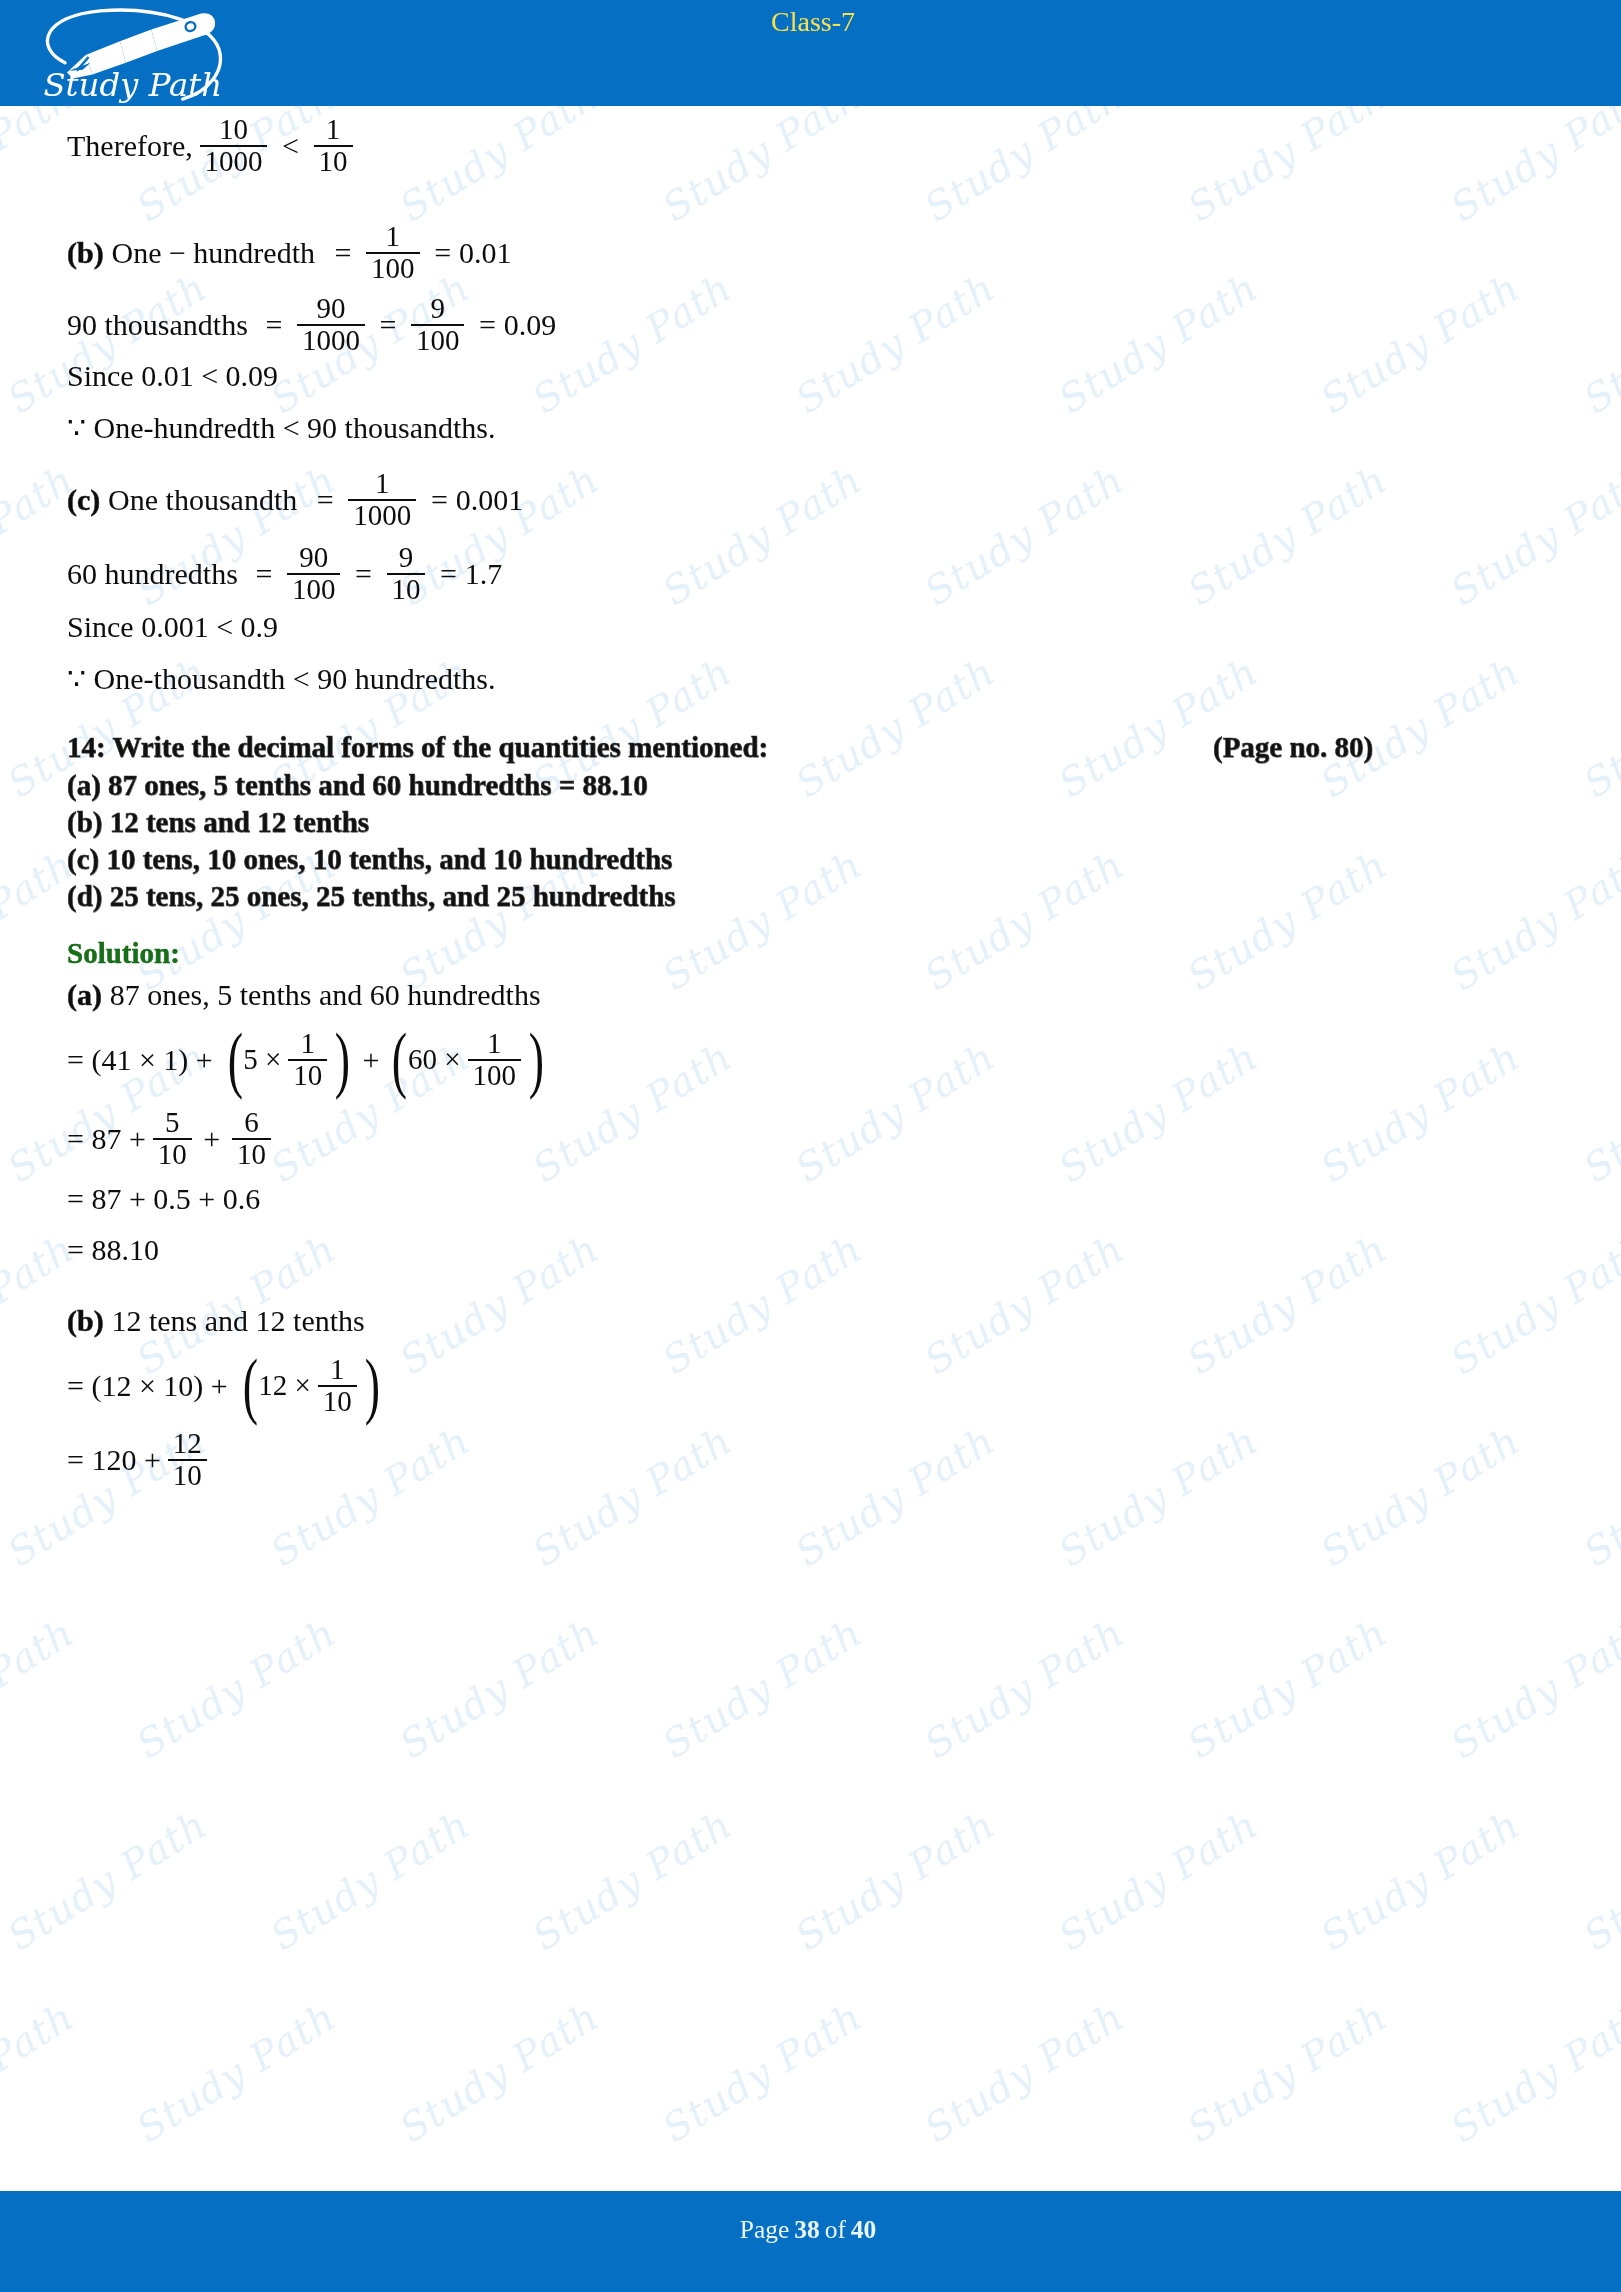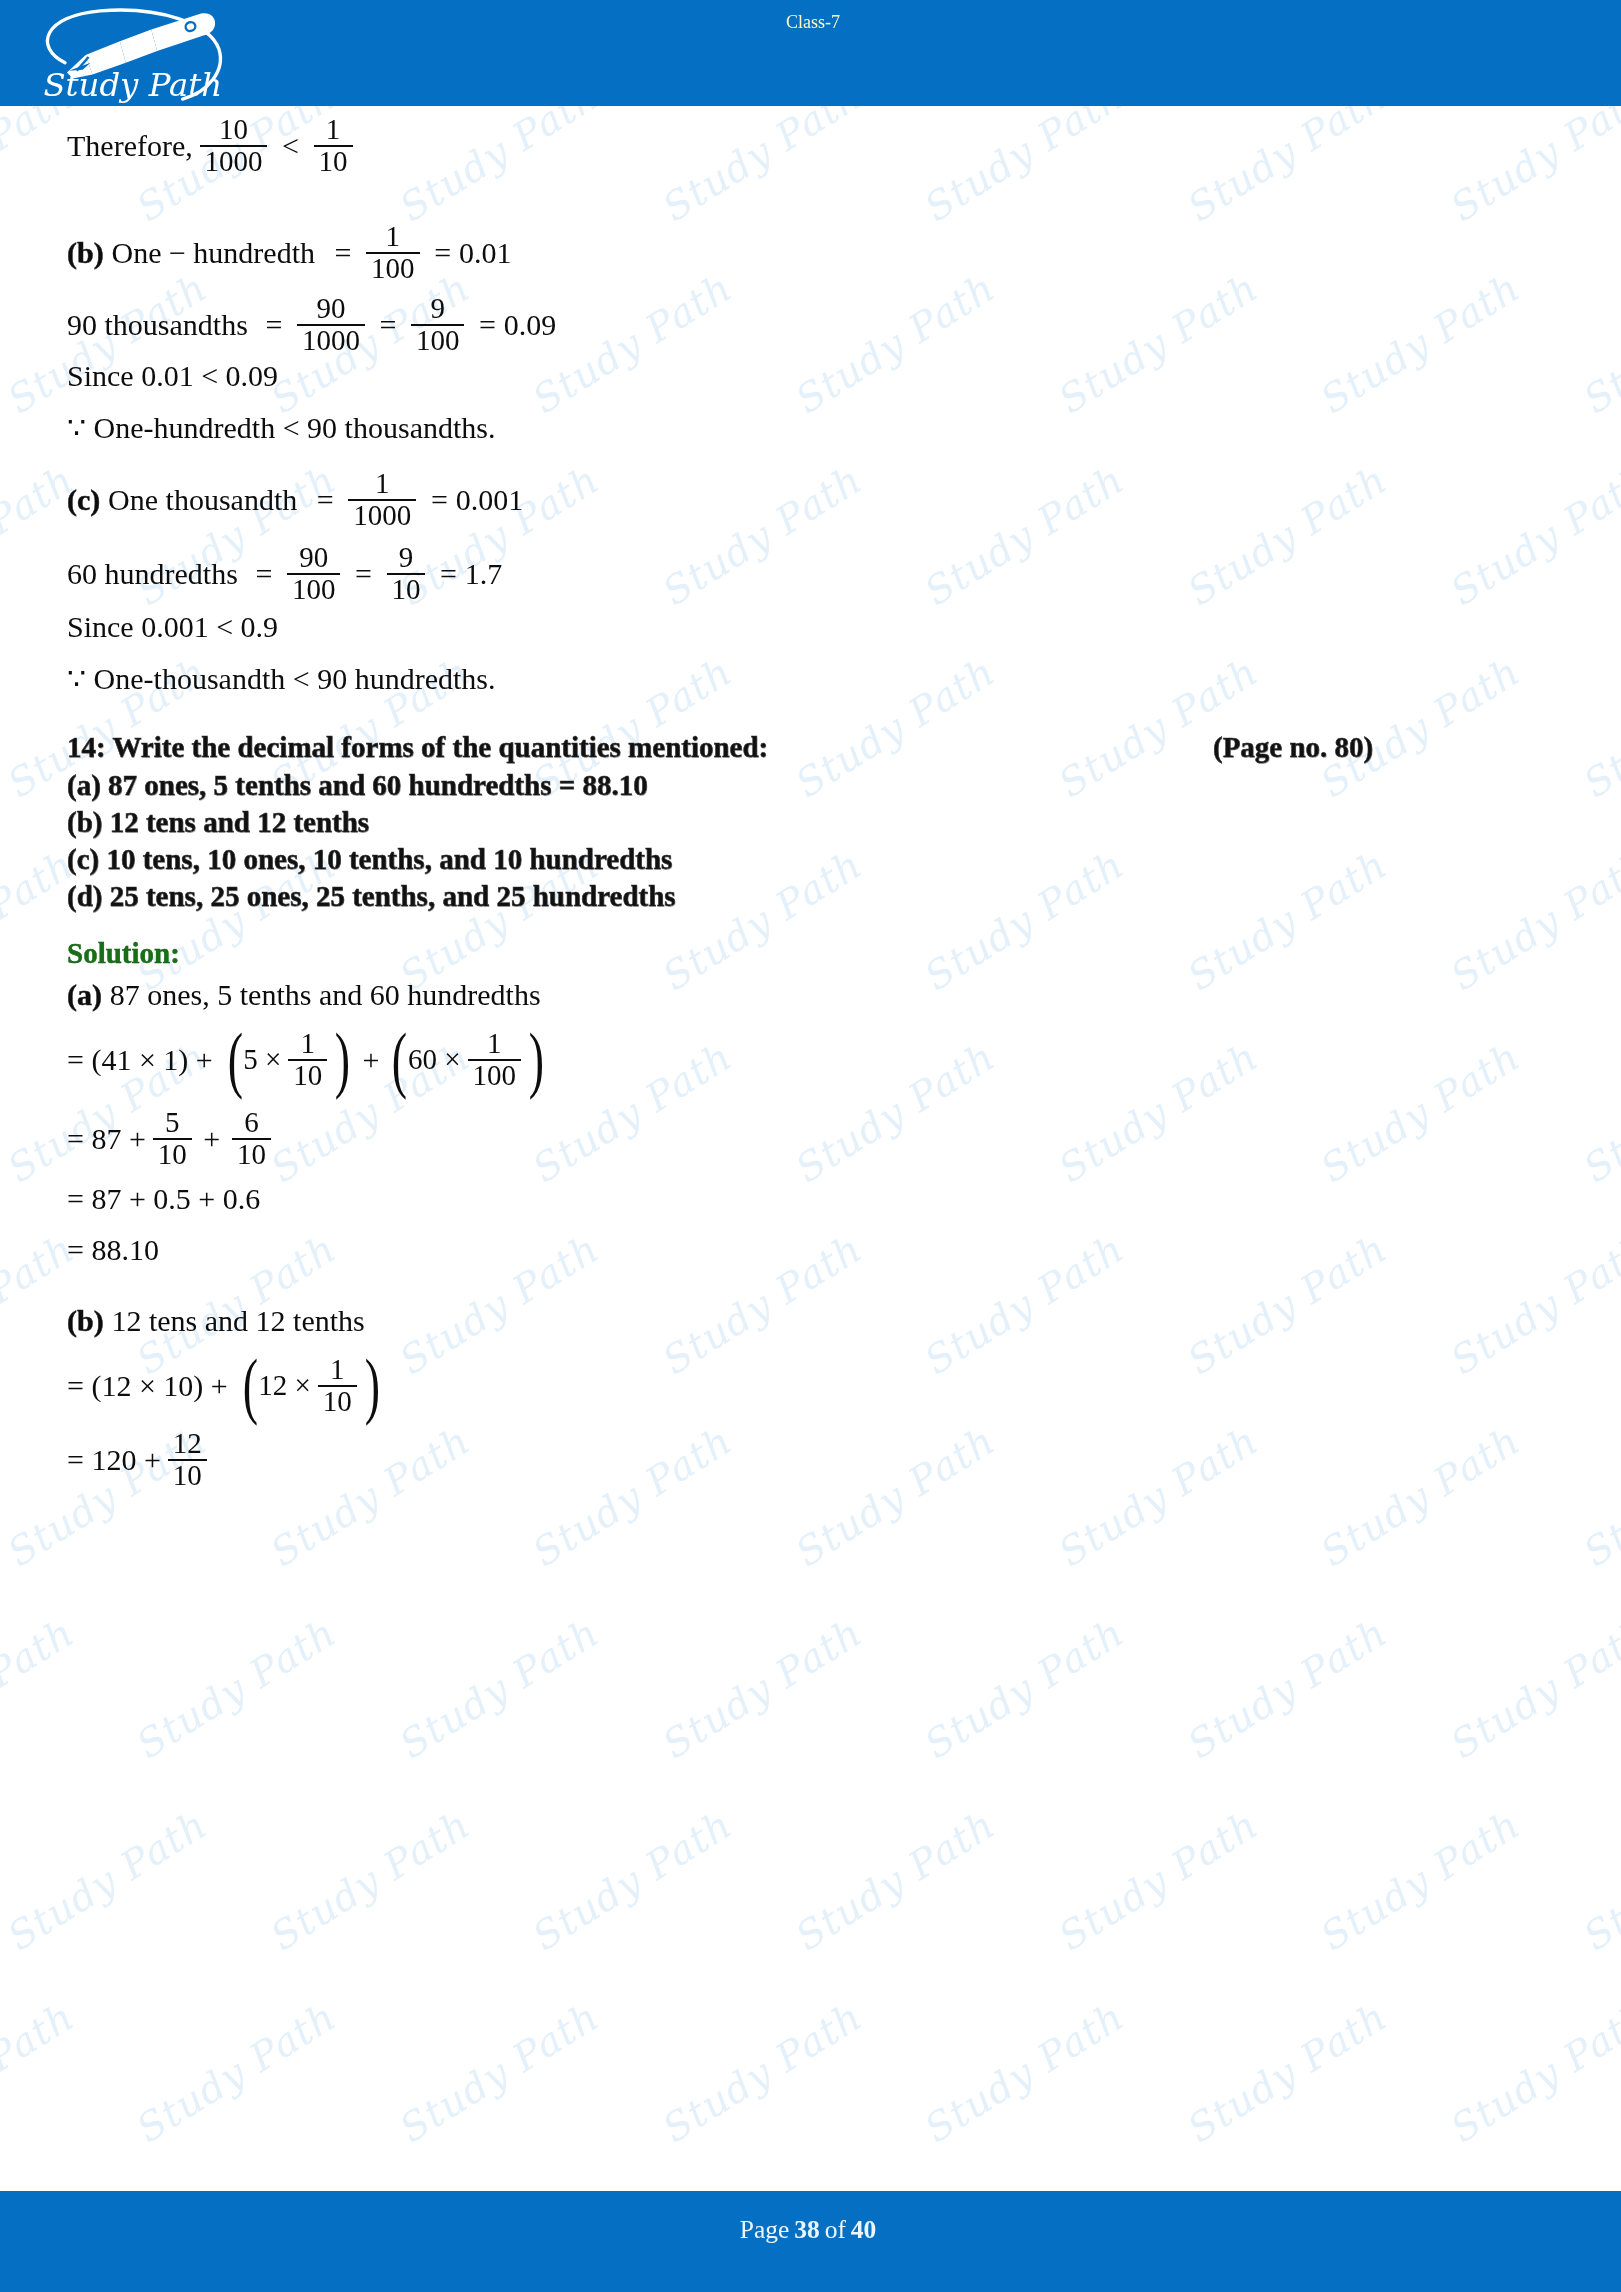--- a/index.html
+++ b/index.html
@@ -54,24 +54,24 @@
   .header-titles {
     position: absolute;
     left: 274px;
     top: 5.9px;
     width: 1078px;
     text-align: center;
     color: #ffffff;
     z-index: 4;
   }
   .header-titles .line {
-    font-size: 18px;
+    font-size: 28px;
     line-height: 32px;
     font-family: "Liberation Serif", "DejaVu Serif", serif;
-    color: #fef9c3;
+    color: #fde047;
   }
 
   
   .content {
     position: absolute;
     left: 0; top: 106px;
     width: 1621px;
     height: 2085px;
     z-index: 2;
   }

